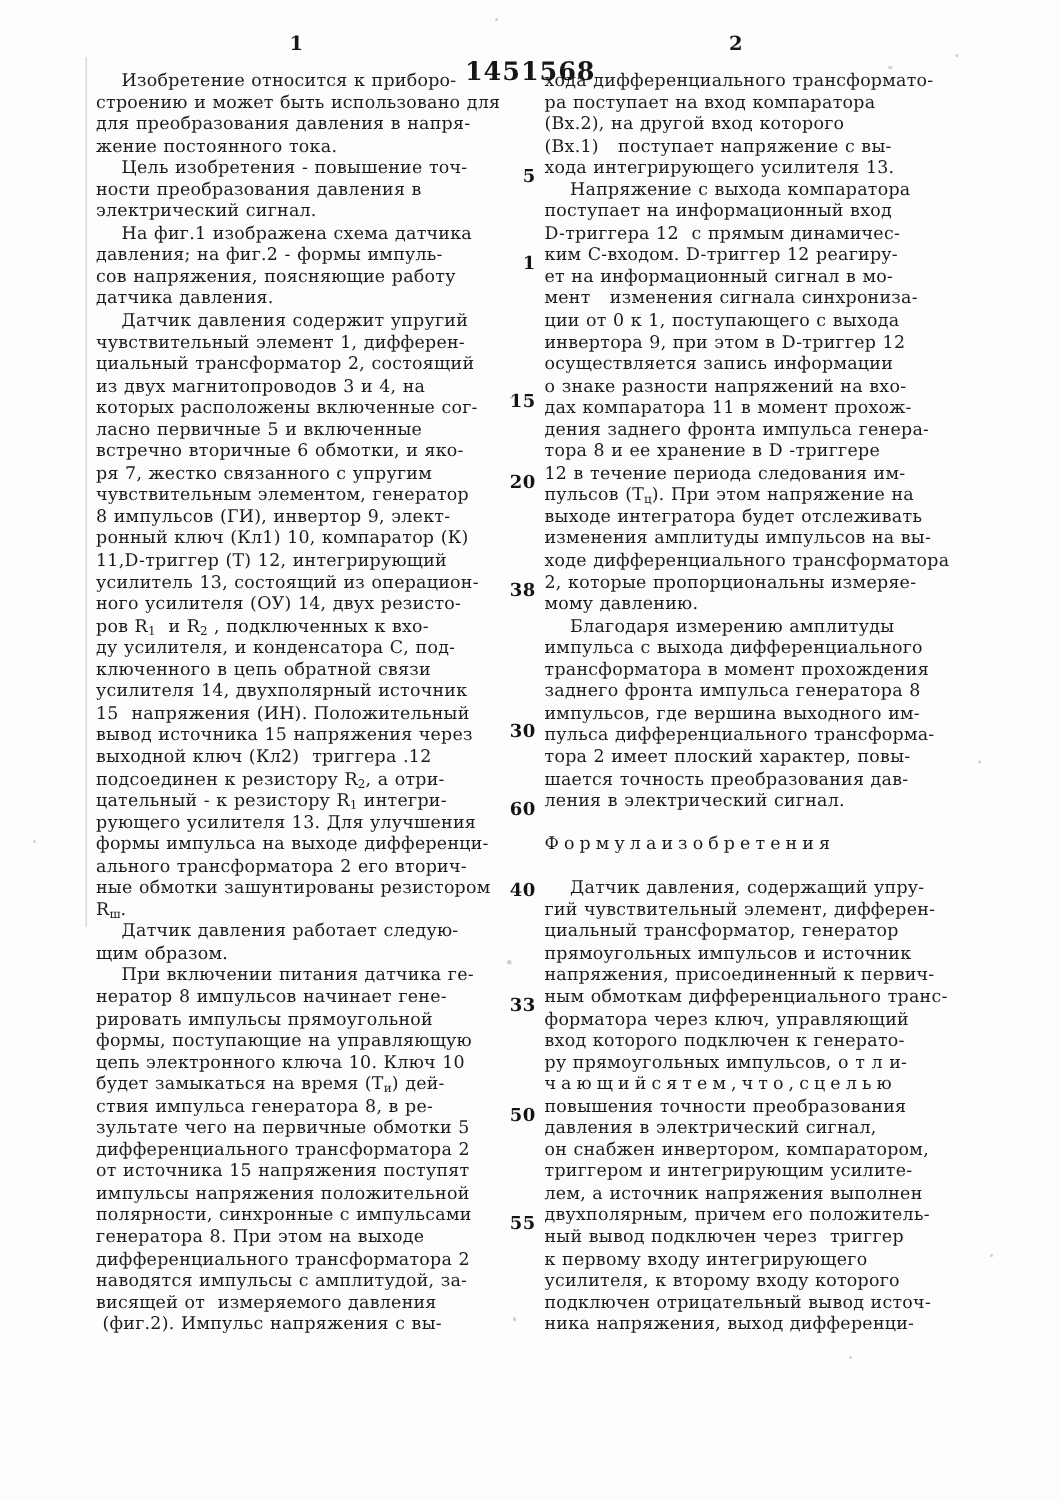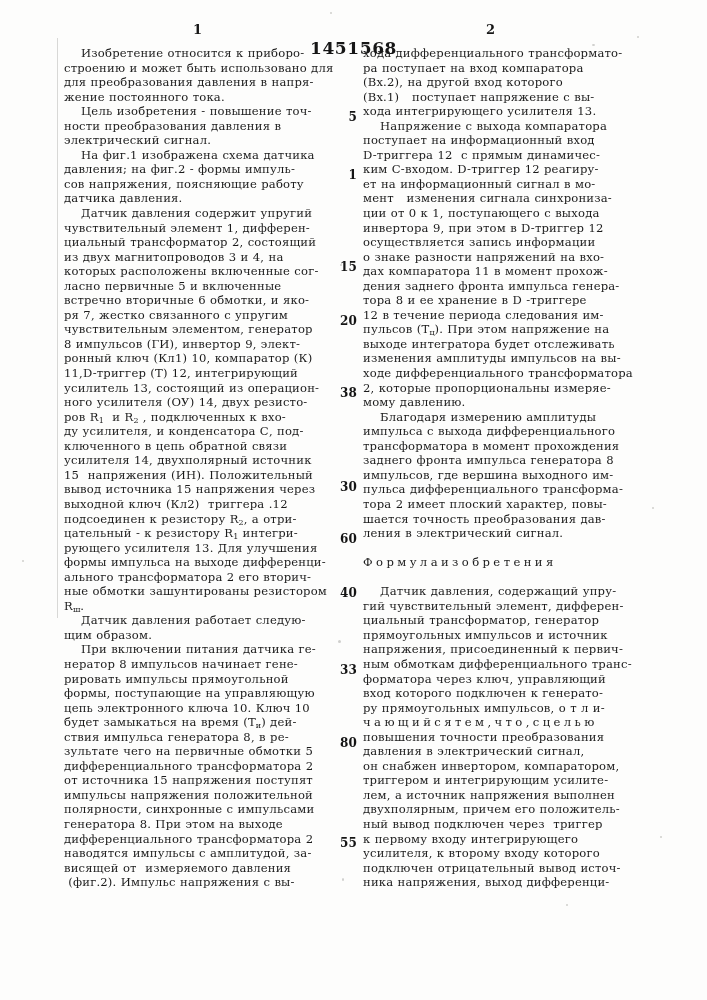--- a/index.html
+++ b/index.html
@@ -128,19 +128,19 @@
   <div id="gutter">
       <div class="gutter-num" style="top: 64px;">5</div>
       <div class="gutter-num" style="top: 122px;">1</div>
       <div class="gutter-num" style="top: 195px; margin-top: 19px;">15</div>
       <div class="gutter-num" style="top: 268px;">20</div>
       <div class="gutter-num" style="top: 340px;">38</div>
       <div class="gutter-num" style="top: 413px; margin-top: 21px;">30</div>
       <div class="gutter-num" style="top: 486px;">60</div>
       <div class="gutter-num" style="top: 540px; margin-left: 39px;">40</div>
       <div class="gutter-num" style="top: 617px;">33</div>
-      <div class="gutter-num" style="top: 690px;">80</div>
-      <div class="gutter-num" style="top: 762px; margin-top: 28px;">55</div>
+      <div class="gutter-num" style="top: 690px;">50</div>
+      <div class="gutter-num" style="top: 762px;">55</div>
     </div>
 
   <div class="column" id="col-right"><div class="line">хода дифференциального трансформато-</div><div class="line">ра поступает на вход компаратора</div><div class="line">(Вх.2), на другой вход которого</div><div class="line">(Вх.1)   поступает напряжение с вы-</div><div class="line">хода интегрирующего усилителя 13.</div><div class="line">    Напряжение с выхода компаратора</div><div class="line">поступает на информационный вход</div><div class="line">D-триггера 12  с прямым динамичес-</div><div class="line">ким С-входом. D-триггер 12 реагиру-</div><div class="line">ет на информационный сигнал в мо-</div><div class="line">мент   изменения сигнала синхрониза-</div><div class="line">ции от 0 к 1, поступающего с выхода</div><div class="line">инвертора 9, при этом в D-триггер 12</div><div class="line">осуществляется запись информации</div><div class="line">о знаке разности напряжений на вхо-</div><div class="line">дах компаратора 11 в момент прохож-</div><div class="line">дения заднего фронта импульса генера-</div><div class="line">тора 8 и ее хранение в D -триггере</div><div class="line">12 в течение периода следования им-</div><div class="line">пульсов (T<sub>ц</sub>). При этом напряжение на</div><div class="line">выходе интегратора будет отслеживать</div><div class="line">изменения амплитуды импульсов на вы-</div><div class="line">ходе дифференциального трансформатора</div><div class="line">2, которые пропорциональны измеряе-</div><div class="line">мому давлению.</div><div class="line">    Благодаря измерению амплитуды</div><div class="line">импульса с выхода дифференциального</div><div class="line">трансформатора в момент прохождения</div><div class="line">заднего фронта импульса генератора 8</div><div class="line">импульсов, где вершина выходного им-</div><div class="line">пульса дифференциального трансформа-</div><div class="line">тора 2 имеет плоский характер, повы-</div><div class="line">шается точность преобразования дав-</div><div class="line">ления в электрический сигнал.</div><div class="line">&nbsp;</div><div class="line"><span class="spaced">Формулаизобретения</span></div><div class="line">&nbsp;</div><div class="line">    Датчик давления, содержащий упру-</div><div class="line">гий чувствительный элемент, дифферен-</div><div class="line">циальный трансформатор, генератор</div><div class="line">прямоугольных импульсов и источник</div><div class="line">напряжения, присоединенный к первич-</div><div class="line">ным обмоткам дифференциального транс-</div><div class="line">форматора через ключ, управляющий</div><div class="line">вход которого подключен к генерато-</div><div class="line">ру прямоугольных импульсов, о т л и-</div><div class="line"><span class="spaced">чающийсятем,что,сцелью</span></div><div class="line">повышения точности преобразования</div><div class="line">давления в электрический сигнал,</div><div class="line">он снабжен инвертором, компаратором,</div><div class="line">триггером и интегрирующим усилите-</div><div class="line">лем, а источник напряжения выполнен</div><div class="line">двухполярным, причем его положитель-</div><div class="line">ный вывод подключен через  триггер</div><div class="line">к первому входу интегрирующего</div><div class="line">усилителя, к второму входу которого</div><div class="line">подключен отрицательный вывод источ-</div><div class="line">ника напряжения, выход дифференци-</div></div>
 
 </div>
 
 </body></html>

